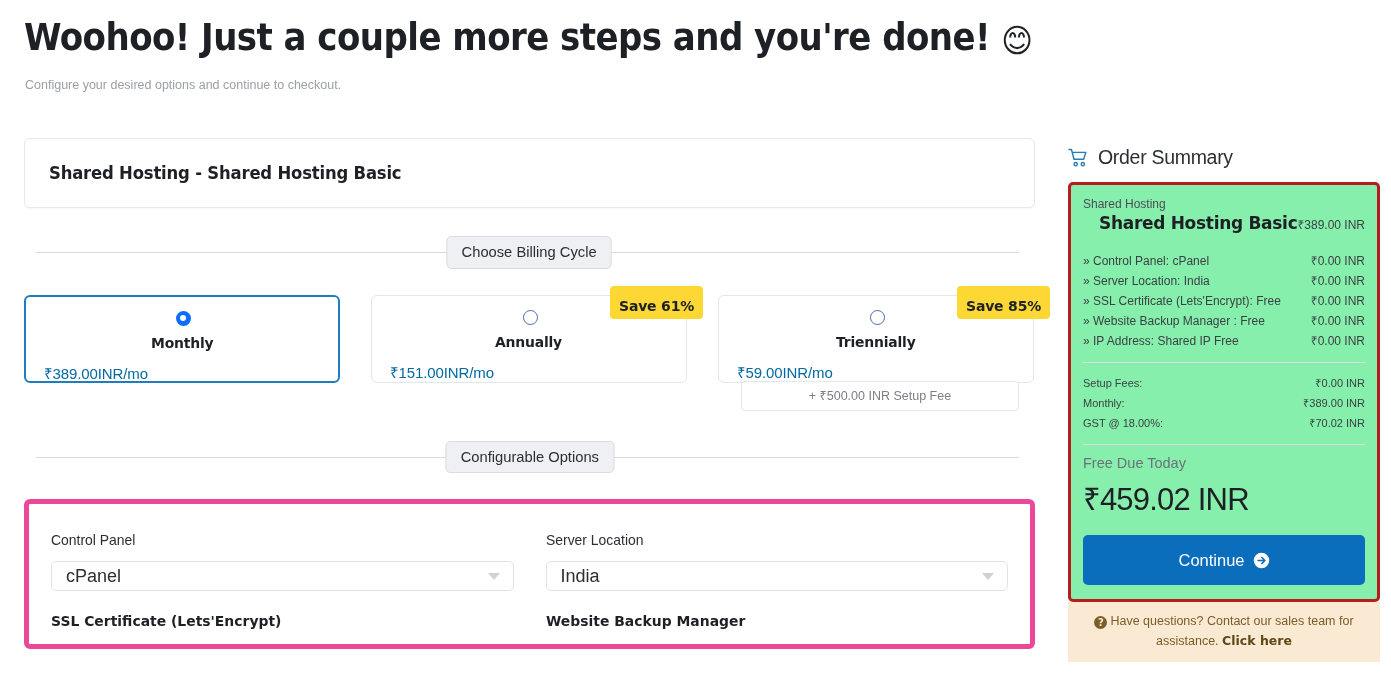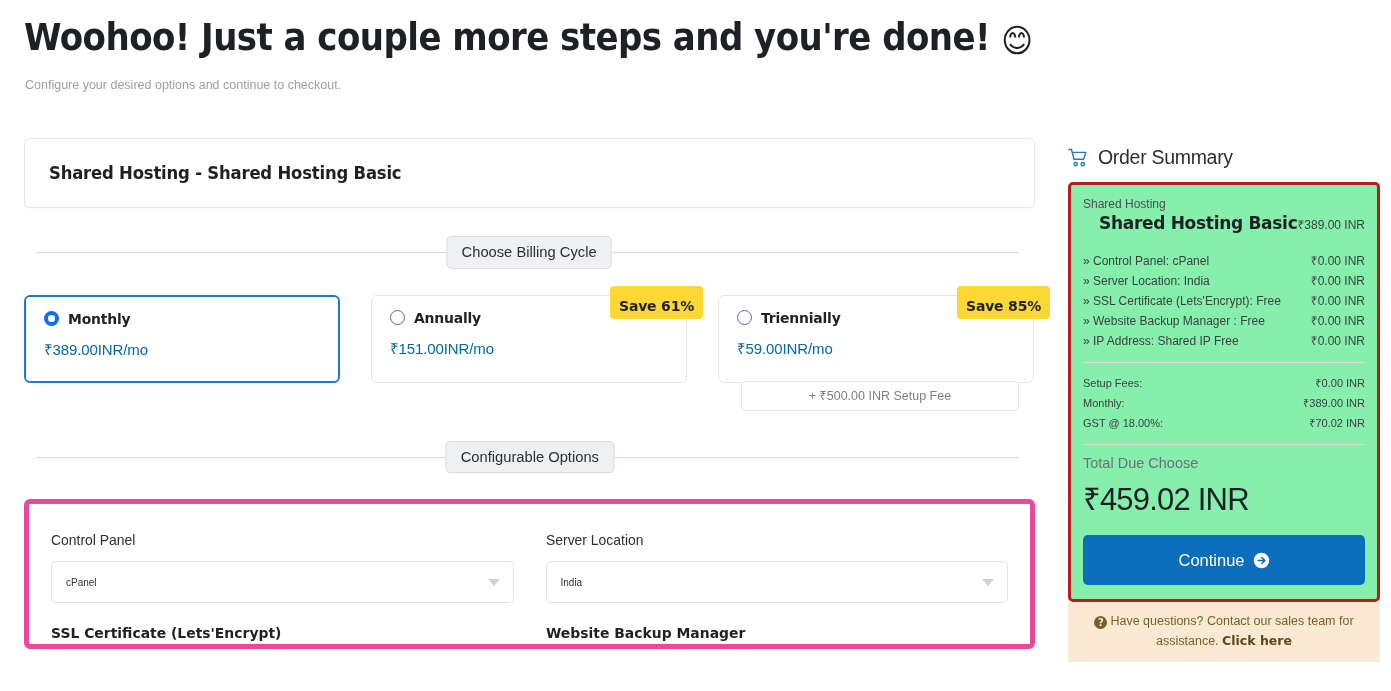--- a/index.html
+++ b/index.html
@@ -85,21 +85,21 @@
     background: #fff;
     border: 1px solid #e4e6e9;
     border-radius: 6px;
     padding: 14px 16px 0 18px;
   }
   .cyc.sel { border: 2px solid #1f7cc0; }
   .cyc.c1 { left: 0; }
   .cyc.c2 { left: 347px; }
   .cyc.c3 { left: 694px; }
 
-  .cyc .row { display: flex; align-items: center; gap: 9px; }
+  .cyc .row { display: flex; align-items: center; gap: 9px; flex-direction: column; }
   .radio {
     width: 15px; height: 15px; border-radius: 50%;
     border: 1.6px solid #4a6ea8; background: #fff;
     flex: 0 0 auto; position: relative;
   }
   .radio.on { border: none; background: #0d6efd; }
   .radio.on::after {
     content: ""; position: absolute;
     left: 4.2px; top: 4.2px; width: 6.6px; height: 6.6px;
     border-radius: 50%; background: #fff;
@@ -148,27 +148,27 @@
   }
   .opt-grid { display: flex; gap: 32px; }
   .opt-col { width: 464px; }
   .opt-label {
     font-size: 14.5px; color: #2b2f33; margin-bottom: 13px;
     transform: scaleX(0.96); transform-origin: left center;
     display: block;
   }
   .opt-select {
     position: relative;
-    height: 42px;
+    height: 30px;
     border: 1px solid #e0e3e6;
     border-radius: 5px;
     background: #fff;
     display: flex; align-items: center;
     padding: 0 14px;
-    font-size: 10px; color: #2b2f33;
+    font-size: 18px; color: #2b2f33;
   }
   .opt-select .caret {
     position: absolute; right: 13px; top: 50%;
     margin-top: -3px;
     width: 0; height: 0;
     border-left: 6px solid transparent;
     border-right: 6px solid transparent;
     border-top: 7px solid #ccd2d8;
   }
   .opt-grid.row2 { margin-top: 22px; }
@@ -395,21 +395,21 @@
         <span>Monthly:</span>
         <span>₹389.00 INR</span>
       </div>
       <div class="s-tot-row">
         <span>GST @ 18.00%:</span>
         <span>₹70.02 INR</span>
       </div>
 
       <div class="s-div"></div>
 
-      <div class="s-due-lbl">Total Due Choose</div>
+      <div class="s-due-lbl">Free Due Today</div>
       <div class="s-due-amt">₹459.02 INR</div>
 
       <button class="btn-continue">
         <span>Continue</span>
         <svg class="arr" viewBox="0 0 18 18">
           <circle cx="9" cy="9" r="8.2" fill="#fff"></circle>
           <path d="M5.4 9h7M9.3 5.8 12.6 9l-3.3 3.2" fill="none" stroke="#0a6ebd" stroke-width="1.7" stroke-linecap="round" stroke-linejoin="round"></path>
         </svg>
       </button>
     </div>

